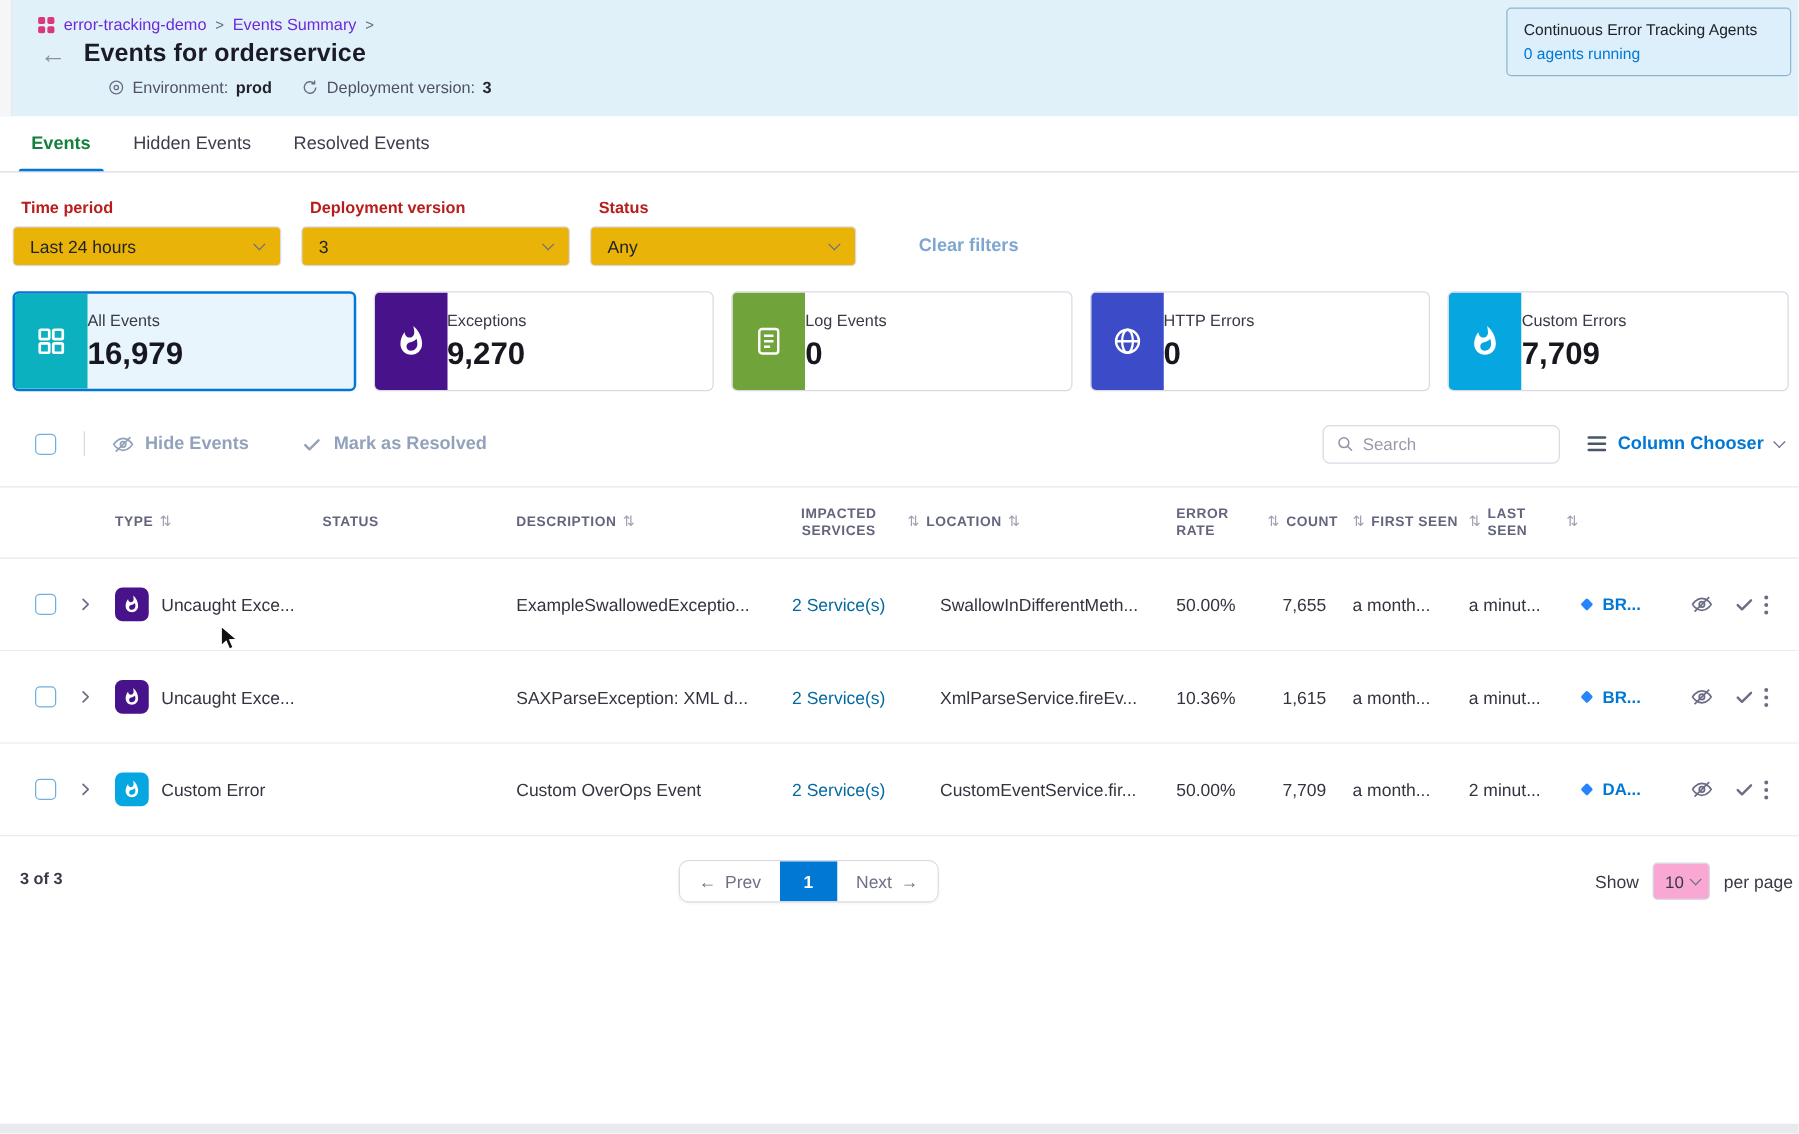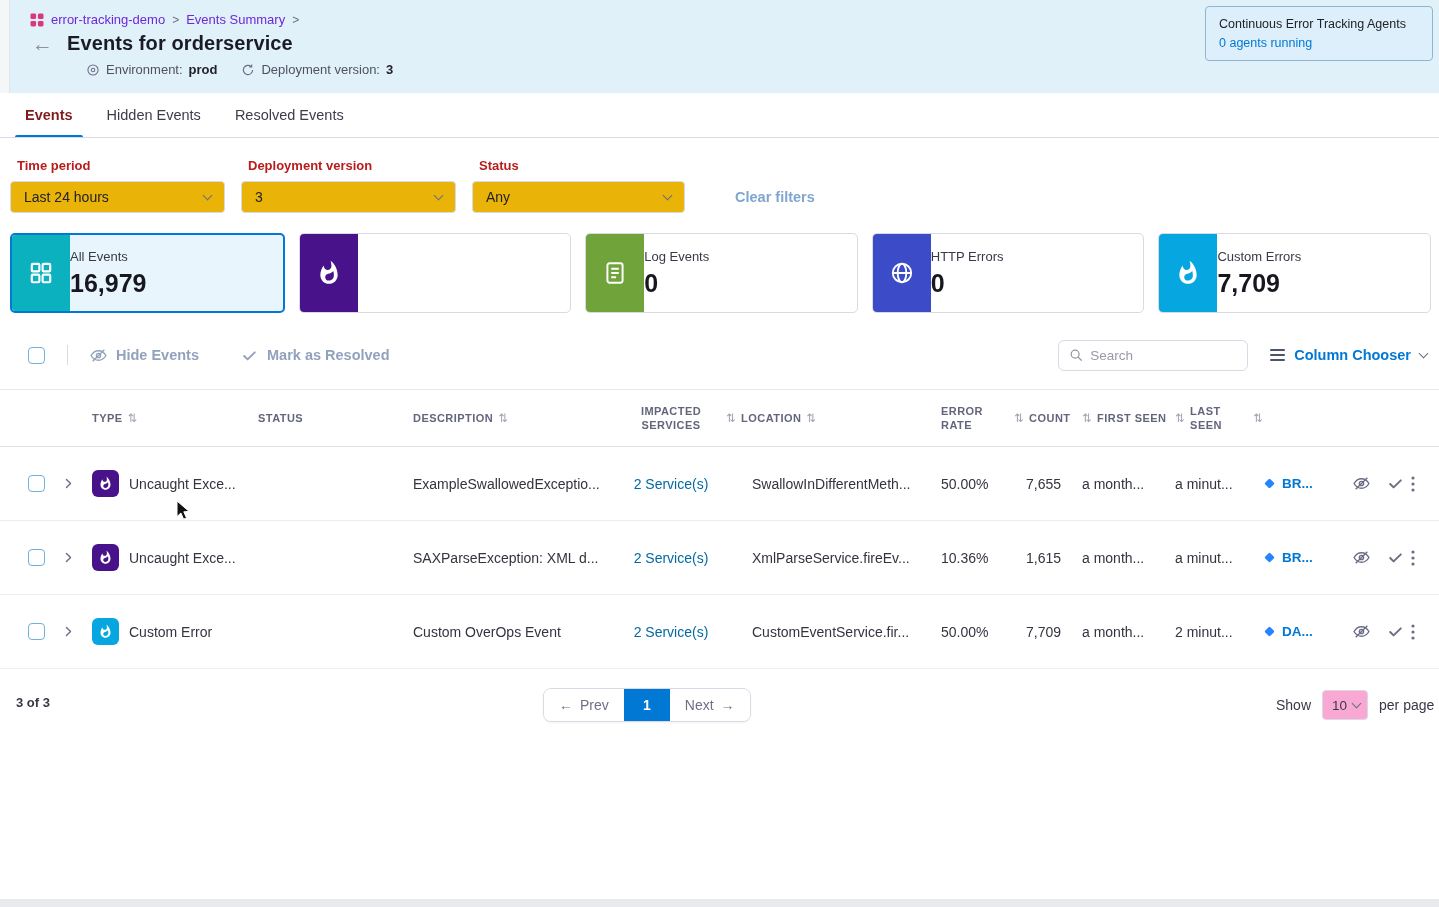--- a/index.html
+++ b/index.html
@@ -24,21 +24,21 @@
   .meta-item { display:flex; align-items:center; gap:6px; }
   .meta-item svg { width:14px; height:14px; }
   .meta-value { font-weight:700; color:#22222a; }
   .agents-box { position:absolute; top:6px; right:6px; width:228px; background:#dceffa; border:1px solid #8fb6cf; border-radius:4px; padding:10px 13px; }
   .agents-title { font-size:12.5px; color:#22222a; margin-bottom:5px; }
   .agents-status { font-size:12.5px; color:#0278d5; cursor:pointer; }
 
   
   .tabbar { height:45px; background:#fff; border-bottom:1px solid #d9dae5; display:flex; align-items:stretch; padding-left:8px; }
   .tab { display:flex; align-items:center; padding:0 10px; margin:0 7px; font-size:14.5px; color:#3c3d4c; font-weight:500; position:relative; cursor:pointer; }
-  .tab.active { color:#7f1d1d; font-weight:700; }
+  .tab.active { color:#15803d; font-weight:700; }
   .tab.active::after { content:''; position:absolute; left:0; right:0; bottom:0; height:2.5px; background:#0278d5; border-radius:2px 2px 0 0; }
 
   
   .filters { display:flex; align-items:flex-end; padding:20px 16px 20px 10px; }
   .filter-group { margin-right:16px; }
   .filter-label { display:block; font-size:13px; font-weight:700; color:#b91c1c; margin:0 0 8px 7px; }
   .select { width:215px; height:32px; border:1px solid #d9dae5; border-radius:4px; background:#eab308; display:flex; align-items:center; justify-content:space-between; padding:0 13px; font-size:14px; color:#22222a; cursor:pointer; }
   .select.small { width:213px; }
   .chev { width:7px; height:7px; border-right:1.6px solid #6b6d85; border-bottom:1.6px solid #6b6d85; transform:rotate(45deg); margin-top:-3px; flex:0 0 auto; }
   .clear-filters { margin-left:34px; margin-bottom:8px; font-size:14.5px; font-weight:600; color:#7ea6cf; cursor:pointer; }
@@ -203,20 +203,24 @@
       <span class="card-value">16,979</span>
     </div>
   </div>
 
   <div class="card">
     <div class="card-chip" style="background-color: rgb(71, 18, 138);">
       <svg viewBox="0 0 24 24">
           <path fill="#fff" d="M13.5.67s.74 2.65.74 4.8c0 2.06-1.35 3.73-3.41 3.73-2.07 0-3.63-1.67-3.63-3.73l.03-.36C5.21 7.51 4 10.62 4 14c0 4.42 3.58 8 8 8s8-3.58 8-8C20 8.61 17.41 3.8 13.5.67zM11.71 19c-1.78 0-3.22-1.4-3.22-3.14 0-1.62 1.05-2.76 2.81-3.12 1.77-.36 3.6-1.21 4.62-2.58.39 1.29.59 2.65.59 4.04 0 2.65-2.15 4.8-4.8 4.8z"></path>
         </svg>
     </div>
+    <div class="card-info">
+      <span class="card-label">Exceptions</span>
+      <span class="card-value">9,270</span>
+    </div>
   </div>
 
   <div class="card">
     <div class="card-chip" style="background-color: rgb(113, 163, 59);">
       <svg viewBox="0 0 24 24" fill="none" stroke="#fff" stroke-width="1.8">
           <rect x="5" y="3" width="14" height="18" rx="2"></rect>
           <line x1="8.5" y1="8" x2="15.5" y2="8"></line>
           <line x1="8.5" y1="12" x2="15.5" y2="12"></line>
           <line x1="8.5" y1="16" x2="13" y2="16"></line>
         </svg>

